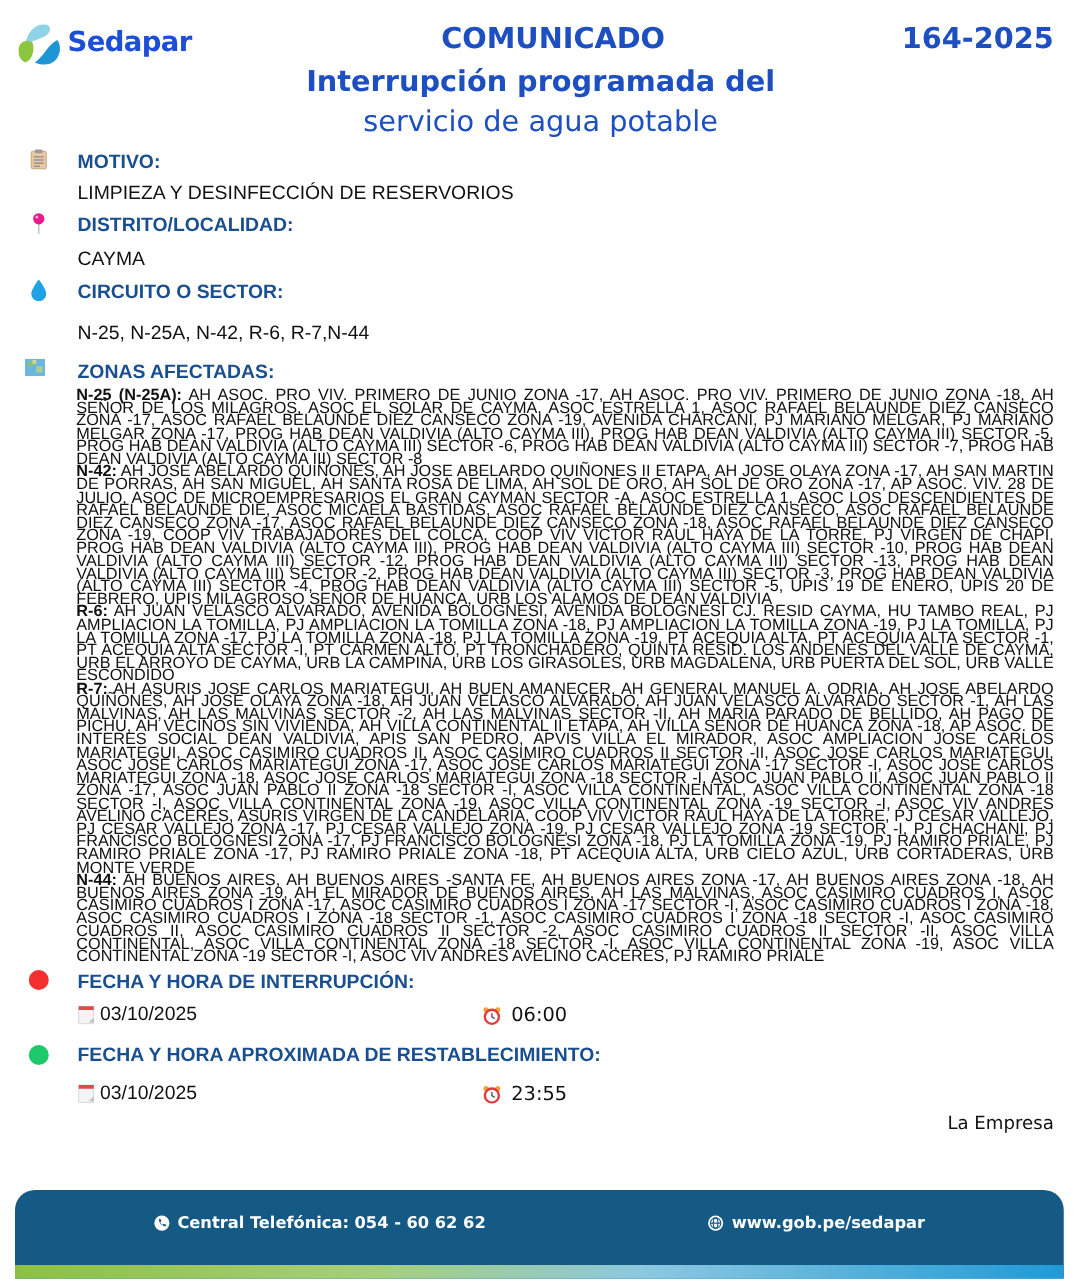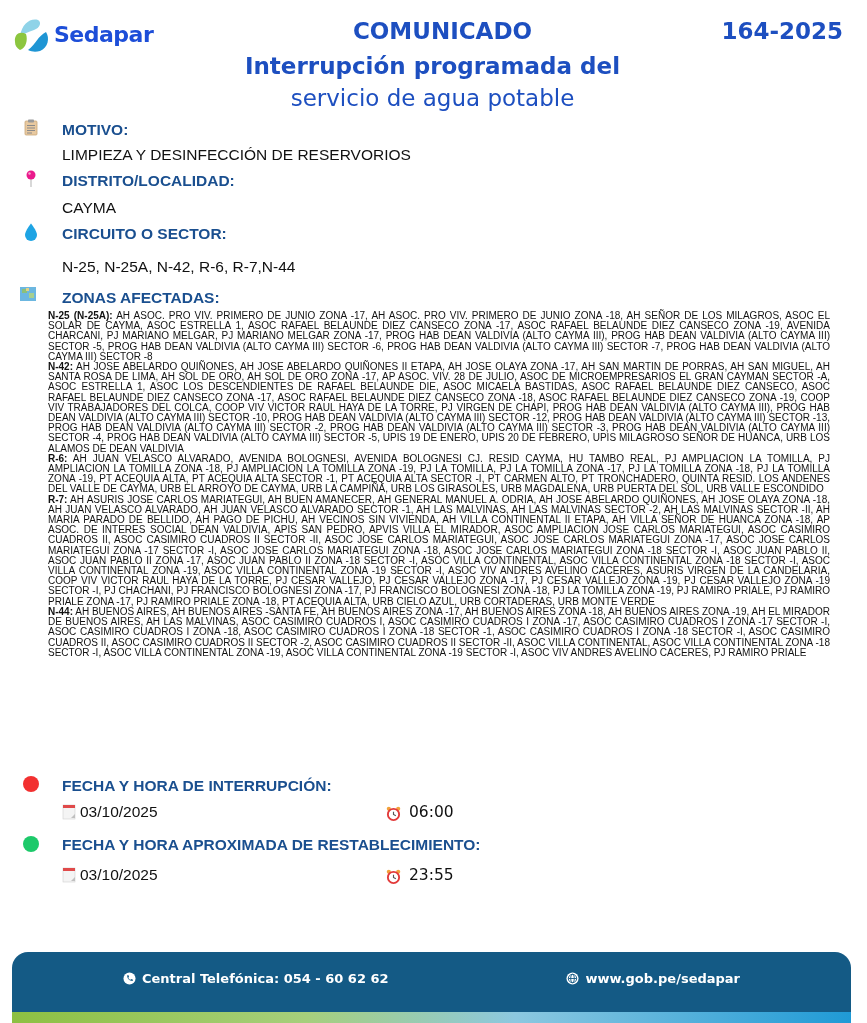--- a/index.html
+++ b/index.html
@@ -12,28 +12,28 @@
 
   .title-main { position: absolute; top: 18px; left: 0; width: 885px; text-align: center; font-family: "DejaVu Sans", sans-serif; font-weight: bold; font-size: 23px; color: #1d4fc0; letter-spacing: 0px; }
   .doc-number { position: absolute; top: 18px; right: 24px; font-family: "DejaVu Sans", sans-serif; font-weight: bold; font-size: 23px; color: #1d4fc0; }
   .title-sub1 { position: absolute; top: 53px; left: 0; width: 865px; text-align: center; font-family: "DejaVu Sans", sans-serif; font-weight: bold; font-size: 23px; color: #1d4fc0; }
   .title-sub2 { position: absolute; top: 85px; left: 0; width: 865px; text-align: center; font-family: "DejaVu Sans", sans-serif; font-size: 23px; color: #1d4fc0; }
 
   .icon { position: absolute; display: block; }
   .label { position: absolute; left: 62px; font-weight: bold; font-size: 15.5px; color: #1a4f8f; font-family: "Liberation Sans", sans-serif; }
   .value { position: absolute; left: 62px; font-size: 15.5px; color: #111; font-family: "Liberation Sans", sans-serif; }
 
-  .zones { position: absolute; left: 48px; top: 311px; width: 782px; font-size: 10px; line-height: 10.2px; text-align: justify; color: #111; font-family: "Liberation Sans", sans-serif; }
+  .zones { position: absolute; left: 61px; top: 311px; width: 782px; font-size: 13px; line-height: 10.2px; text-align: justify; color: #111; font-family: "Liberation Sans", sans-serif; }
   .zones p { margin: 0; }
   .zones b { font-weight: bold; }
 
   .dot { position: absolute; width: 16px; height: 16px; border-radius: 50%; }
   .date-row { position: absolute; font-size: 15.5px; display: flex; align-items: center; }
   .date-row svg { width: 14px; height: 16px; margin-right: 4px; }
-  .time-row { position: absolute; font-size: 15.5px; display: flex; align-items: flex-end; font-family: "DejaVu Sans", sans-serif; }
+  .time-row { position: absolute; font-size: 15.5px; display: flex; align-items: center; font-family: "DejaVu Sans", sans-serif; }
   .time-row svg { width: 15px; height: 15px; margin-right: 8px; }
 
   .sign { position: absolute; right: 24px; top: 890px; text-align: right; font-family: "DejaVu Sans", sans-serif; font-size: 14.5px; line-height: 19px; color: #111; }
 
   .footer { position: absolute; left: 12px; top: 952px; width: 839px; height: 71px; background: #145a85; border-radius: 16px 16px 0 0; overflow: hidden; }
   .footer-items { position: absolute; top: 19px; left: 0; width: 100%; display: flex; justify-content: space-around; padding: 0 22px; }
   .footer-item { display: flex; align-items: center; color: #fff; font-family: "DejaVu Sans", sans-serif; font-weight: bold; font-size: 13px; }
   .footer-item svg { width: 13px; height: 13px; margin-right: 6px; }
   .footer-bar { position: absolute; left: 0; bottom: 0; width: 100%; height: 11px; background: linear-gradient(90deg, #8dc042 0%, #a6cf7c 35%, #8cc8e0 60%, #1f9ad6 100%); }
 </style>
@@ -129,20 +129,21 @@
   <svg viewBox="0 0 16 16">
     <circle cx="3" cy="3" r="2.2" fill="#f2a23a"></circle>
     <circle cx="13" cy="3" r="2.2" fill="#f2a23a"></circle>
     <circle cx="8" cy="9" r="6" fill="#fff" stroke="#e23a3a" stroke-width="2"></circle>
     <path d="M8 6 L8 9 L10.5 10.5" stroke="#555" stroke-width="1.2" fill="none"></path>
   </svg>
   <span>23:55</span>
 </div>
 
 <div class="sign">
+  <div>La Empresa</div>
 </div>
 
 <div class="footer">
   <div class="footer-items">
     <div class="footer-item">
       <svg viewBox="0 0 14 14">
         <circle cx="7" cy="7" r="6.5" fill="#fff"></circle>
         <path d="M4.5 3.5 L6 3.5 L6.5 5.5 L5.6 6.2 C6.1 7.3 6.8 8 7.9 8.5 L8.6 7.6 L10.5 8.1 L10.5 9.6 C7 9.8 4.3 7 4.5 3.5Z" fill="#145a85"></path>
       </svg>
       <span>Central Telefónica: 054 - 60 62 62</span>

